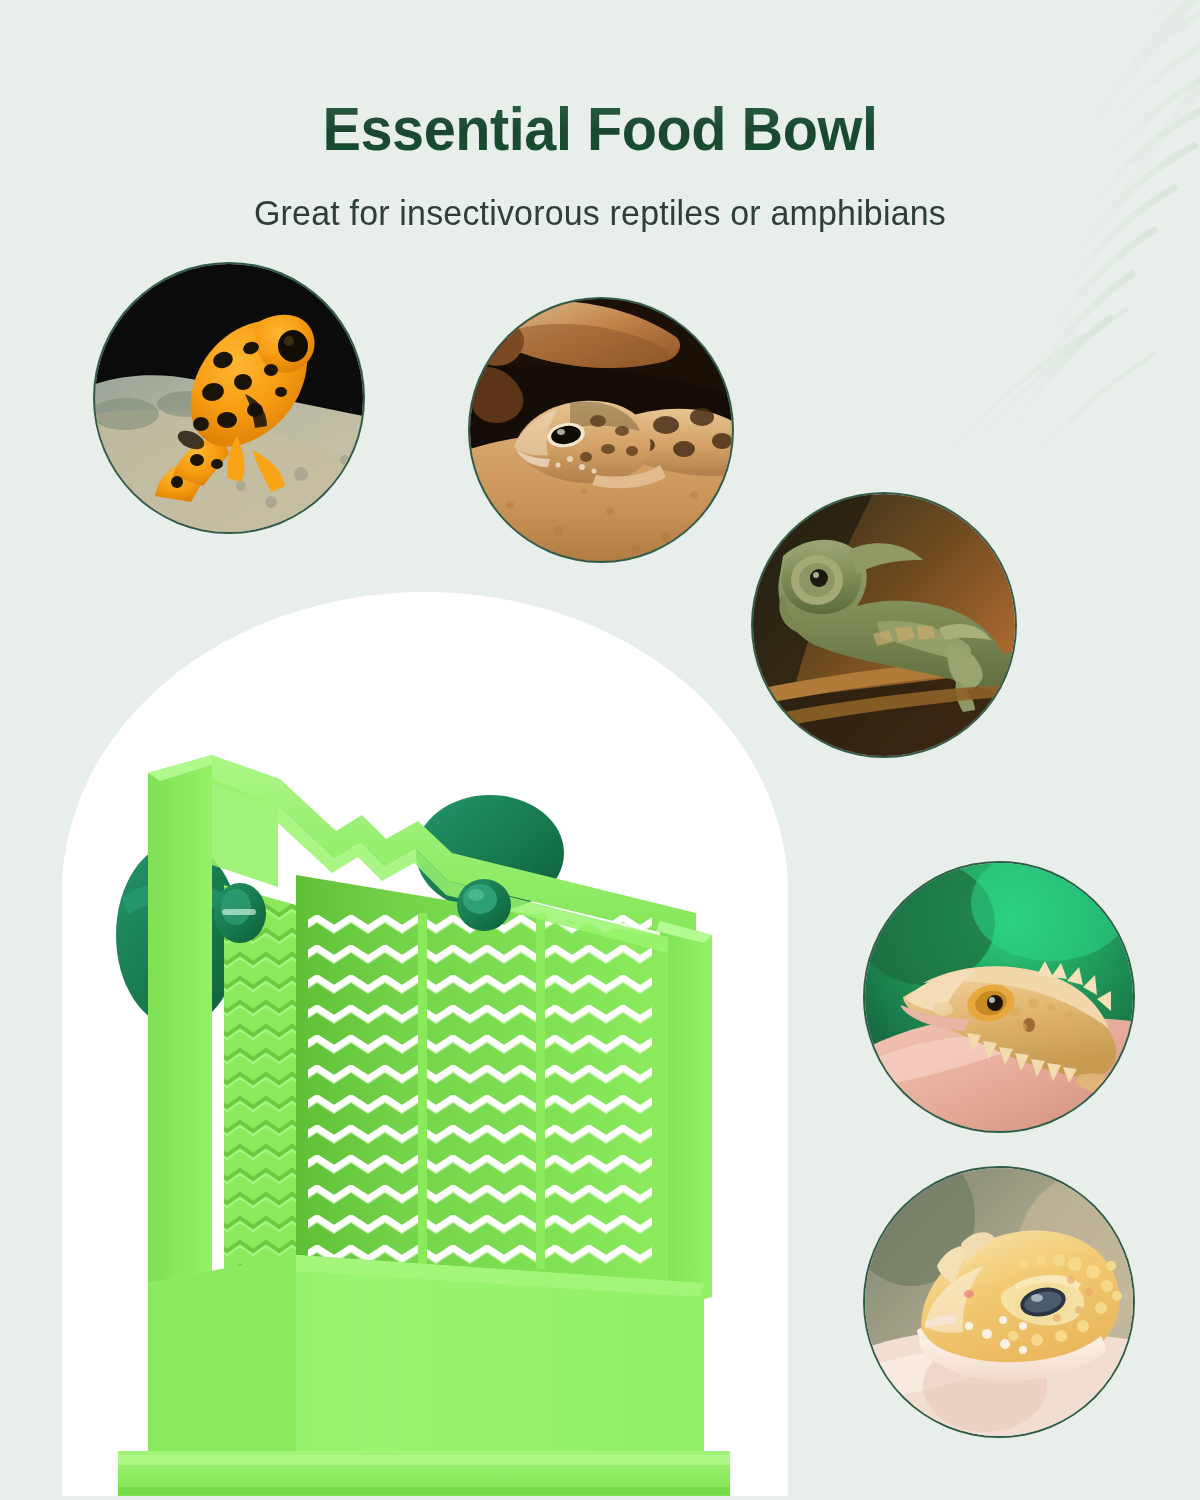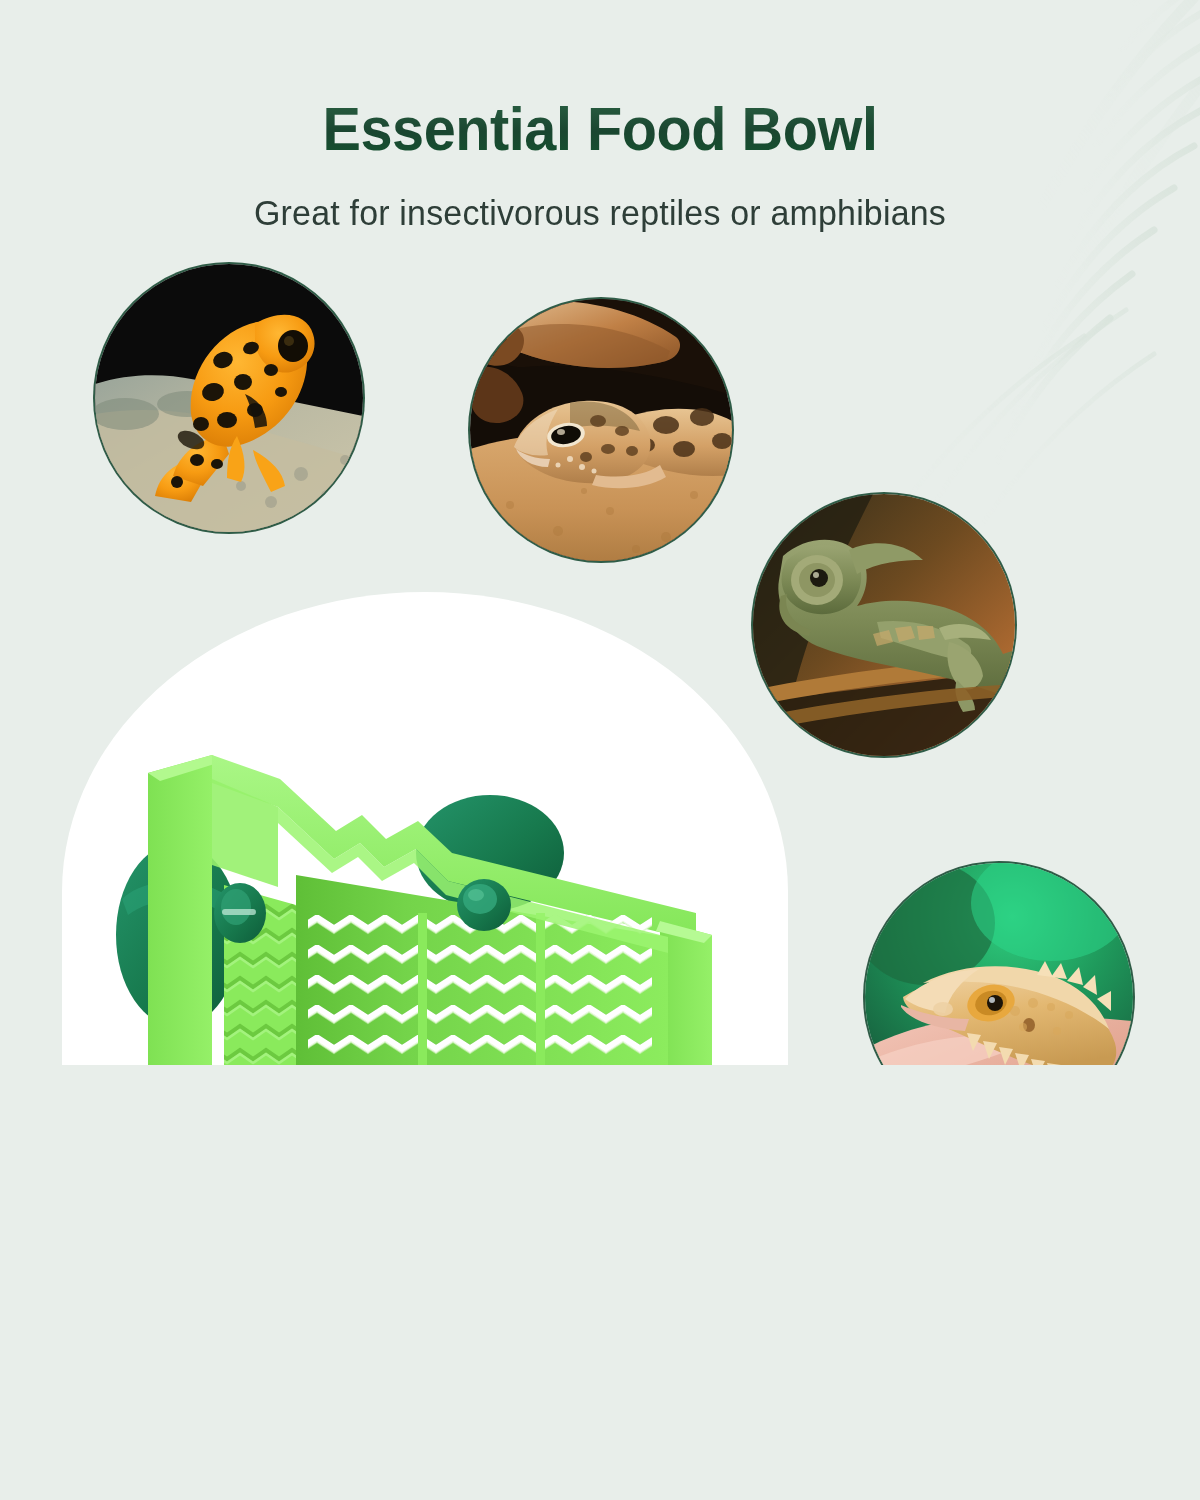--- a/index.html
+++ b/index.html
@@ -2,21 +2,21 @@
 <html><head>
 <meta charset="utf-8">
 <title>Essential Food Bowl</title>
 <style>
   html,body{margin:0;padding:0;}
   body{
     width:1200px;height:1500px;overflow:hidden;position:relative;
     background:#e8eeea;
     font-family:"Liberation Sans","DejaVu Sans",sans-serif;
   }
-  #stage{position:absolute;inset:0;width:1200px;height:1065px;overflow:hidden;}
+  #stage{position:absolute;inset:0;width:1200px;height:1496px;overflow:hidden;}
 
   
   .frond-wrap{position:absolute;top:-90px;right:-120px;width:640px;height:620px;
     opacity:.5;pointer-events:none;}
   .frond{position:absolute;top:0;left:0;width:100%;height:100%;}
 
   
   .title{
     position:absolute;left:0;right:0;top:54px;text-align:center;
     font-size:62px;line-height:1.05;font-weight:700;letter-spacing:-0.5px;

